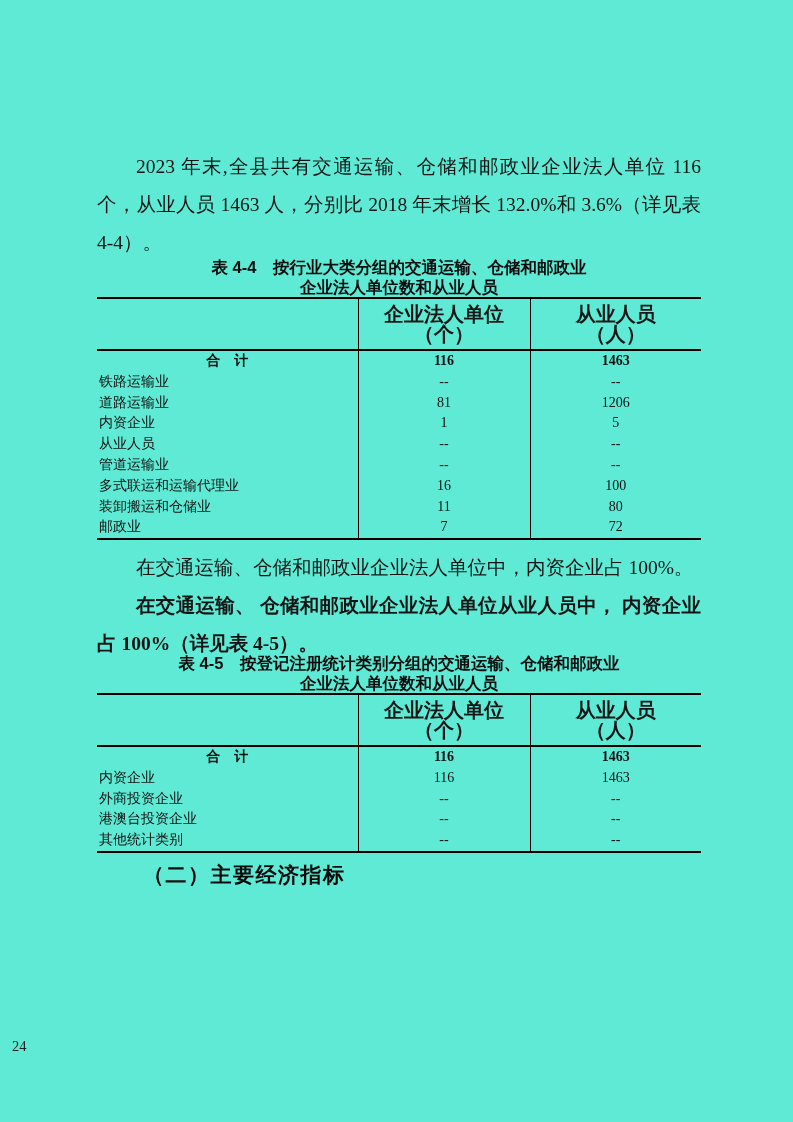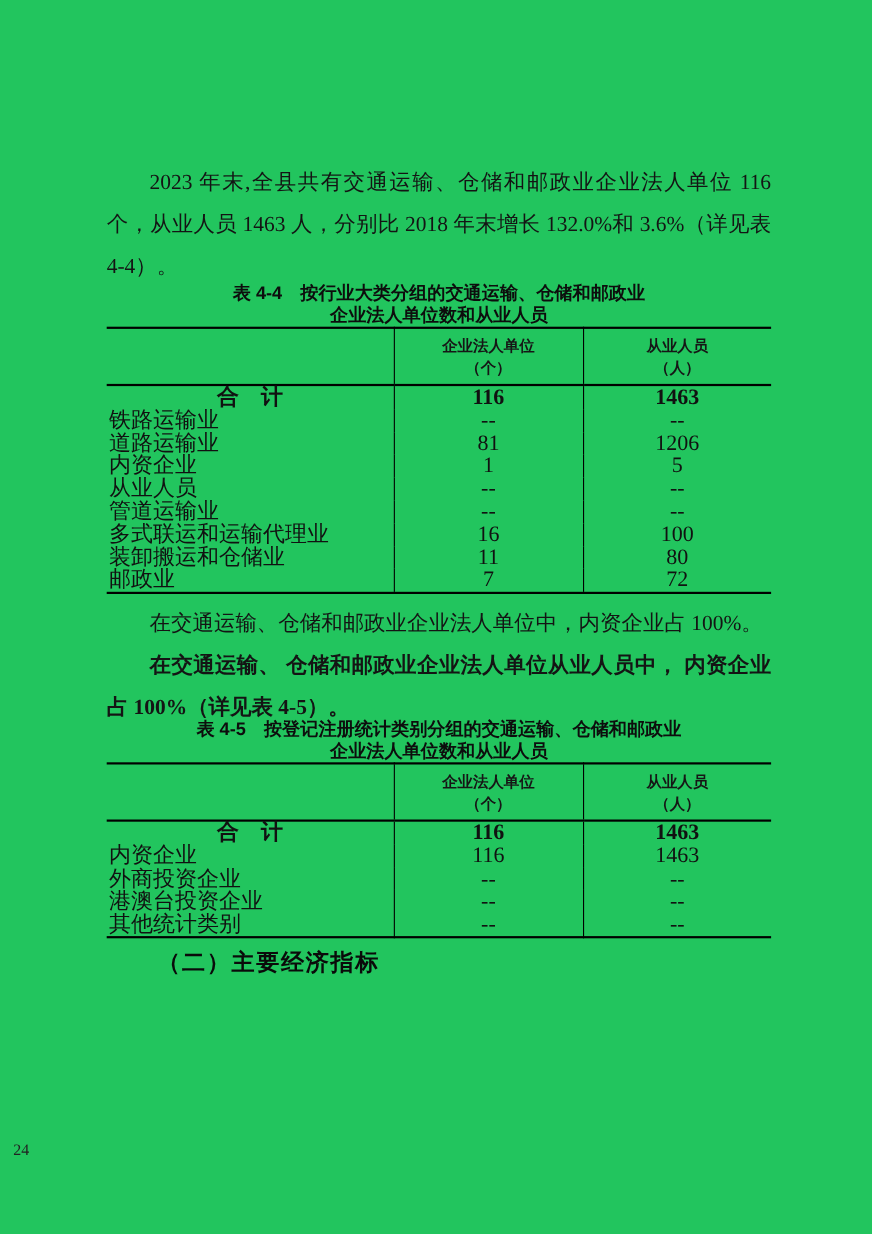--- a/index.html
+++ b/index.html
@@ -2,21 +2,21 @@
 <html lang="zh"><head>
 <meta charset="utf-8">
 <style>
   * { margin: 0; padding: 0; box-sizing: border-box; }
   html, body { background: #ffffff; }
   .page {
     position: relative;
     width: 793px;
     height: 1122px;
     margin: 0 auto;
-    background: #22c55e;
+    background: #5eead4;
     outline: 1px solid #e4e4e4;
     overflow: hidden;
     font-family: "Liberation Serif", "DejaVu Serif", serif;
     color: #161616;
   }
   .content-block { position: absolute; left: 97px; width: 604px; }
 
   .body-para {
     font-size: 19.5px;
     line-height: 38px;
@@ -50,29 +50,29 @@
     border-top: 2px solid #000;
     border-bottom: 2.5px solid #000;
   }
   table.stat-table col.c1 { width: 261px; }
   table.stat-table col.c2 { width: 172px; }
   table.stat-table col.c3 { width: 171px; }
 
   table.stat-table th {
     font-family: "Liberation Sans", "DejaVu Sans", sans-serif;
     font-weight: bold;
-    font-size: 14px;
+    font-size: 20px;
     line-height: 20px;
     padding: 5px 0;
     text-align: center;
     vertical-align: middle;
     border-bottom: 2px solid #000;
   }
   table.stat-table td {
-    font-size: 20px;
+    font-size: 14px;
     line-height: 20.8px;
     height: 20.8px;
     text-align: center;
     vertical-align: middle;
     color: #111;
   }
   table.stat-table th + th,
   table.stat-table td + td { border-left: 1.5px solid #000; }
 
   table.stat-table td.label { text-align: left; padding-left: 2px; }

